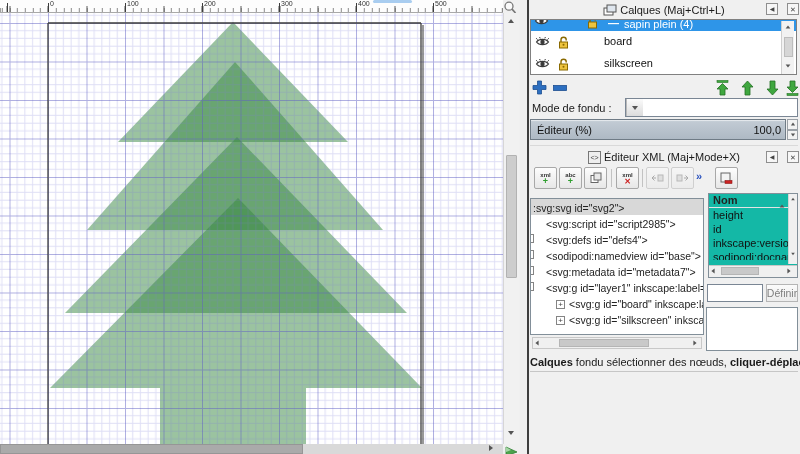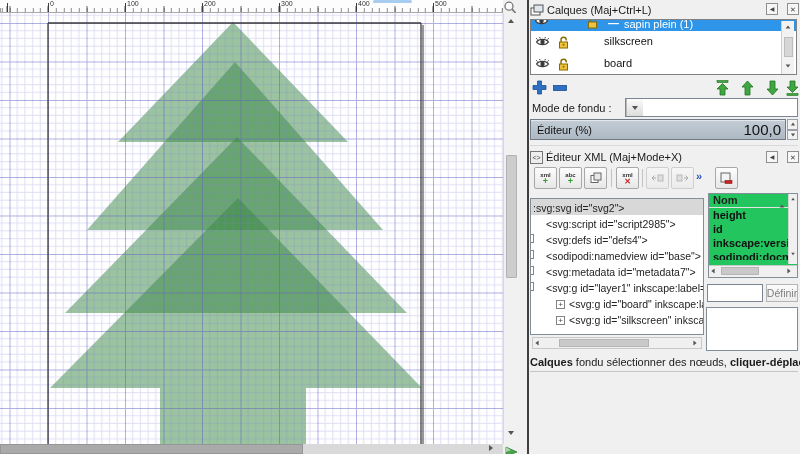--- a/index.html
+++ b/index.html
@@ -29,21 +29,21 @@
   .tri { width:0; height:0; display:inline-block; }
   .tri.up    { border-left:3.5px solid transparent; border-right:3.5px solid transparent; border-bottom:4px solid #555; }
   .tri.down  { border-left:3.5px solid transparent; border-right:3.5px solid transparent; border-top:4px solid #555; }
   .tri.left  { border-top:3.5px solid transparent; border-bottom:3.5px solid transparent; border-right:4px solid #555; }
   .tri.right { border-top:3.5px solid transparent; border-bottom:3.5px solid transparent; border-left:4px solid #555; }
   .sb-arrow { position:absolute; display:flex; align-items:center; justify-content:center; }
 
   
   .dock-line { left:527px; top:0; width:2px; height:454px; background:#3f3f3f; }
   .dock { left:530px; top:0; width:268px; height:454px; }
-  .phead { position:absolute; left:0; width:268px; height:16px; display:flex; align-items:center; font-size:11px; color:#1a1a1a; }
+  .phead { position:absolute; left:0; width:268px; height:16px; display:flex; align-items:center; font-size:11px; color:#1a1a1a;justify-content:center; }
   .phead .ttl { margin-left:3px; }
   .pbtn { position:absolute; width:12px; height:12px; border:1px solid #8e8e8e; background:#f6f6f6; display:flex; align-items:center; justify-content:center; font-size:7px; color:#444; line-height:1; }
 
   
   .llist { position:absolute; left:0; top:19px; width:267px; height:56px; background:#fff; border:1px solid #808080; overflow:hidden; }
   .lrow { position:relative; height:22px; }
   .lrow .lname { position:absolute; left:73px; top:4px; font-size:11px; color:#111; }
   .lrow-sel { position:relative; height:11px; background:#2e95e8; overflow:hidden; }
   .lrow-sel .lname { position:absolute; left:93px; top:-2px; font-size:11px; color:#fff; }
   .lrow-sel .dash { position:absolute; left:77px; top:-3px; color:#fff; font-size:11px; font-weight:bold; }
@@ -55,21 +55,21 @@
   
   .mode-label, .small-label { position:absolute; font-size:11px; color:#1a1a1a; }
   .combo { position:absolute; left:95px; top:98px; width:173px; height:19px; background:#fff; border:1px solid #7a8694; display:flex; align-items:center; }
   .combo .val { font-size:11px; margin-left:5px; color:#111; flex:1; }
   .combo .cbtn { width:17px; height:100%; border-left:1px solid #b9b9b9; background:linear-gradient(#fbfbfb,#dcdcdc); display:flex; align-items:center; justify-content:center; }
 
   
   .op-slider { position:absolute; left:0; top:119px; width:256px; height:21px; border:1px solid #6f7b86;
     background:linear-gradient(#c3ccd5,#aeb9c4); display:flex; align-items:center; box-shadow:inset 0 1px 1px rgba(255,255,255,.6); }
   .op-slider .ol { font-size:11px; color:#111; margin-left:6px; flex:1; }
-  .op-slider .ov { font-size:15px; color:#111; margin-right:4px; }
+  .op-slider .ov { font-size:11px; color:#111; margin-right:4px; }
   .spin { position:absolute; left:257px; top:119px; width:11px; height:21px; display:flex; flex-direction:column; }
   .spin div { flex:1; border:1px solid #9aa0a6; background:#f2f2f2; display:flex; align-items:center; justify-content:center; }
   .spin .tri { transform:scale(.7); }
 
   
   .tbtn { position:absolute; top:167px; width:23px; height:22px; border:1px solid #a8a8a8; border-radius:2px;
     background:linear-gradient(#fdfdfd,#e7e7e7); display:flex; align-items:center; justify-content:center; flex-direction:column; }
   .tbtn.dis { opacity:.45; }
   .tbtn .mini { font-size:6px; line-height:6px; color:#333; font-weight:bold; letter-spacing:0; }
   .tbtn .plus { font-size:9px; line-height:7px; font-weight:bold; color:#2e9e2e; }
@@ -82,23 +82,23 @@
   .xrow { position:relative; height:16px; line-height:16px; white-space:nowrap; overflow:hidden; font-size:10.5px; color:#222; }
   .xrow.sel { background:#d8d8d8; }
   .clipfrag { position:absolute; left:-4px; top:3px; width:7px; height:9px; border:1px solid #848484; background:#fff; }
   .expander { display:inline-block; width:9px; height:9px; border:1px solid #848484; background:#fff; font-size:8px; line-height:8px; text-align:center; color:#444; margin:0 4px 0 0; vertical-align:middle; }
   .xtext { vertical-align:middle; }
 
   .mini-hscroll { position:absolute; height:12px; background:#f0f0f0; border:1px solid #c8c8c8; }
   .mini-thumb { position:absolute; top:1px; height:8px; background:#c9c9c9; border:1px solid #b5b5b5; }
 
   
-  .attrbox { position:absolute; left:178px; top:193px; width:90px; height:85px; background:#22c55e; border:1px solid #828f99; overflow:hidden; }
+  .attrbox { position:absolute; left:178px; top:193px; width:90px; height:85px; background:#14b8a6; border:1px solid #828f99; overflow:hidden; }
   .attrhead { position:relative; height:14px; border-bottom:1px solid #e3e3e3; font-size:11px; font-weight:bold; color:#222; padding-left:4px; }
-  .arow { height:14px; line-height:14px; font-size:11px; color:#111; padding-left:4px; white-space:nowrap; overflow:hidden;font-weight:bold; }
+  .arow { height:14px; line-height:14px; font-size:11px; color:#111; padding-left:4px; white-space:nowrap; overflow:hidden; }
   .attr-vscroll { position:absolute; right:0; top:0; width:9px; height:70px; background:#f0f0f0; border-left:1px solid #d5d5d5; }
 
   .attr-input { position:absolute; left:177px; top:284px; width:56px; height:18px; border:1px solid #7a8694; background:#fff; }
   .define-btn { position:absolute; left:236px; top:284px; width:32px; height:18px; border:1px solid #b5b5b5; background:linear-gradient(#fbfbfb,#ececec); font-size:10.5px; color:#7d7d7d; display:flex; align-items:center; justify-content:center; }
   .valuebox { position:absolute; left:176px; top:307px; width:92px; height:44px; border:1px solid #828f99; background:#fff; }
 
   .xstatus { position:absolute; left:0; top:356px; width:272px; font-size:11px; color:#1a1a1a; white-space:nowrap; overflow:hidden; }
   .pdivider { position:absolute; left:0; top:371px; width:268px; height:1px; background:#c6c6c6; }
   .pdivider2 { position:absolute; left:0; top:145px; width:268px; height:1px; background:#d9d9d9; }
 </style>
@@ -183,47 +183,47 @@
       <div class="lrow-sel">
         <svg style="position:absolute;left:3px;top:-4px;" width="15" height="10" viewBox="0 0 15 10">
           <path d="M1.5 5 C4 1.5 11 1.5 13.5 5 C11 8.5 4 8.5 1.5 5 Z" fill="#fff" stroke="#3a3a3a" stroke-width="1.2"></path>
           <circle cx="7.5" cy="5" r="2.2" fill="#3a3a3a"></circle>
         </svg>
         <svg style="position:absolute;left:56px;top:-4px;" width="12" height="13" viewBox="0 0 12 13">
           <path d="M3 6 V3.8 A2.6 2.6 0 0 1 8.2 3.8 V4.6" fill="none" stroke="#8a6a00" stroke-width="1.4"></path>
           <rect x="1.5" y="6" width="8" height="6" fill="#eec43f" stroke="#8a6a00" stroke-width="1"></rect>
         </svg>
         <span class="dash">—</span>
-        <span class="lname">sapin plein (1)</span>
+        <span class="lname">sapin plein (4)</span>
       </div>
       <div class="lrow">
         <svg style="position:absolute;left:4px;top:6px;" width="15" height="10" viewBox="0 0 15 10">
           <path d="M1.5 5 C4 1.5 11 1.5 13.5 5 C11 8.5 4 8.5 1.5 5 Z" fill="#fff" stroke="#3a3a3a" stroke-width="1.2"></path>
           <circle cx="7.5" cy="5" r="2.2" fill="#3a3a3a"></circle>
           <path d="M2.5 2.6 L1.2 1.2 M5.2 1.4 L4.6 0 M9.8 1.4 L10.4 0 M12.5 2.6 L13.8 1.2" stroke="#3a3a3a" stroke-width="1"></path>
         </svg>
         <svg style="position:absolute;left:27px;top:5px;" width="12" height="13" viewBox="0 0 12 13">
           <path d="M3 6 V3.8 A2.6 2.6 0 0 1 8.2 3.8 V4.6" fill="none" stroke="#8a6a00" stroke-width="1.4"></path>
           <rect x="1.5" y="6" width="8" height="6" fill="#eec43f" stroke="#8a6a00" stroke-width="1"></rect>
           <circle cx="5.5" cy="8.7" r="1" fill="#8a6a00"></circle>
         </svg>
-        <span class="lname">silkscreen</span>
+        <span class="lname">board</span>
       </div>
       <div class="lrow">
         <svg style="position:absolute;left:4px;top:6px;" width="15" height="10" viewBox="0 0 15 10">
           <path d="M1.5 5 C4 1.5 11 1.5 13.5 5 C11 8.5 4 8.5 1.5 5 Z" fill="#fff" stroke="#3a3a3a" stroke-width="1.2"></path>
           <circle cx="7.5" cy="5" r="2.2" fill="#3a3a3a"></circle>
           <path d="M2.5 2.6 L1.2 1.2 M5.2 1.4 L4.6 0 M9.8 1.4 L10.4 0 M12.5 2.6 L13.8 1.2" stroke="#3a3a3a" stroke-width="1"></path>
         </svg>
         <svg style="position:absolute;left:27px;top:5px;" width="12" height="13" viewBox="0 0 12 13">
           <path d="M3 6 V3.8 A2.6 2.6 0 0 1 8.2 3.8 V4.6" fill="none" stroke="#8a6a00" stroke-width="1.4"></path>
           <rect x="1.5" y="6" width="8" height="6" fill="#eec43f" stroke="#8a6a00" stroke-width="1"></rect>
           <circle cx="5.5" cy="8.7" r="1" fill="#8a6a00"></circle>
         </svg>
-        <span class="lname">board</span>
+        <span class="lname">silkscreen</span>
       </div>
       <div class="lscroll">
         <div class="sb-arrow" style="left:3px;top:4px;">
             <span class="tri up" style="transform:scale(.8);"></span>
           </div>
         <div class="lthumb"></div>
         <div class="sb-arrow" style="left:3px;top:43px;">
             <span class="tri down" style="transform:scale(.8);"></span>
           </div>
       </div>

